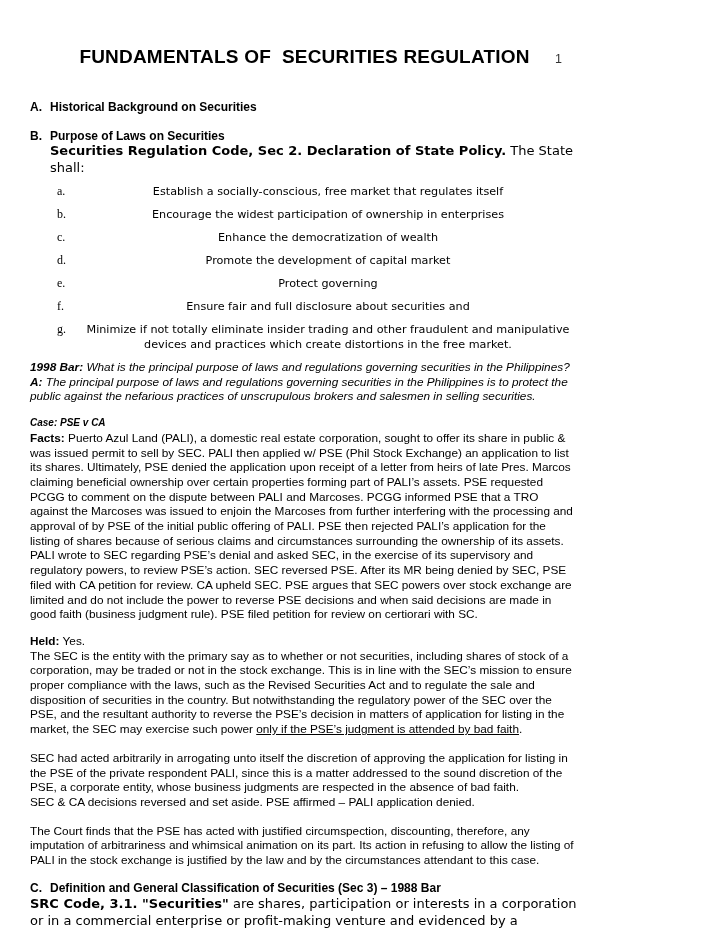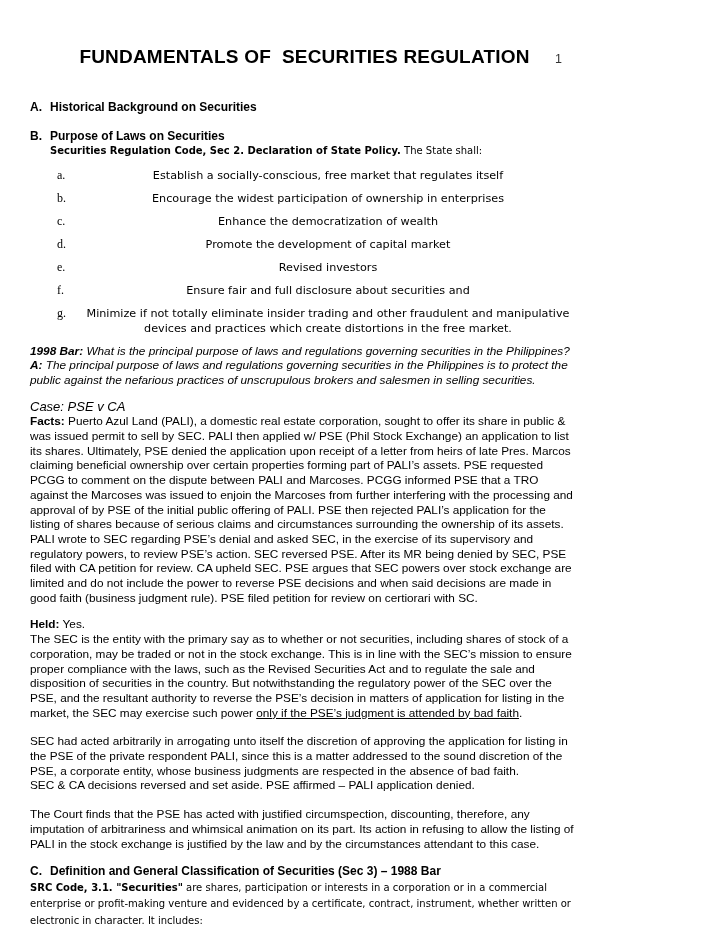--- a/index.html
+++ b/index.html
@@ -30,21 +30,21 @@
     font-weight:normal;
   }
   .heading-row { display:flex; font-weight:bold; font-size:12px; line-height:14.5px; }
   .h-marker { flex:0 0 20px; }
   .h-text { flex:1; }
   .section-a { margin-top:32px; }
   .section-b { margin-top:14px; }
   .b-body { margin-left:20px; }
   .code-line {
     font-family:"DejaVu Sans", sans-serif;
-    font-size:10px;
+    font-size:13px;
     line-height:16.5px;
   }
   .code-bold { font-weight:bold; }
   .list { margin-top:0; }
   .list-item {
     display:flex;
     margin-top:8px;
     font-family:"DejaVu Sans", sans-serif;
     font-size:11.2px;
     line-height:15px;
@@ -54,21 +54,21 @@
     margin-left:7px;
     font-family:"Liberation Serif", serif;
     font-size:12px;
   }
   .item-text { flex:1;text-align:center; }
   .para { font-size:11.8px; line-height:14.7px; margin-top:12px; }
   .mt0 { margin-top:0; }
   .mt14 { margin-top:14px; }
   .qa { font-style:italic; margin-top:8px; }
   .bold { font-weight:bold; }
-  .case-title { font-weight:normal; font-style:italic; font-size:13px; line-height:14.7px; margin-top:12px; }
+  .case-title { font-weight:bold; font-style:italic; font-size:10px; line-height:14.7px; margin-top:12px; }
   .underline { text-decoration:underline; }
   .section-c { margin-top:13px; }
   .section-c .code-line { margin-top:1px; }
 </style>
 </head>
 <body>
 
 <div class="page">
 
   <div class="doc-title">FUNDAMENTALS OF  SECURITIES REGULATION</div>
@@ -100,21 +100,21 @@
         <div class="list-item">
             <span class="item-marker">c.</span>
             <span class="item-text">Enhance the democratization of wealth</span>
           </div>
         <div class="list-item">
             <span class="item-marker">d.</span>
             <span class="item-text">Promote the development of capital market</span>
           </div>
         <div class="list-item">
             <span class="item-marker">e.</span>
-            <span class="item-text">Revised investors</span>
+            <span class="item-text">Protect governing</span>
           </div>
         <div class="list-item">
             <span class="item-marker">f.</span>
             <span class="item-text">Ensure fair and full disclosure about securities and</span>
           </div>
         <div class="list-item">
             <span class="item-marker">g.</span>
             <span class="item-text">Minimize if not totally eliminate insider trading and other fraudulent and manipulative devices and practices which create distortions in the free market.</span>
           </div>
       </div>

